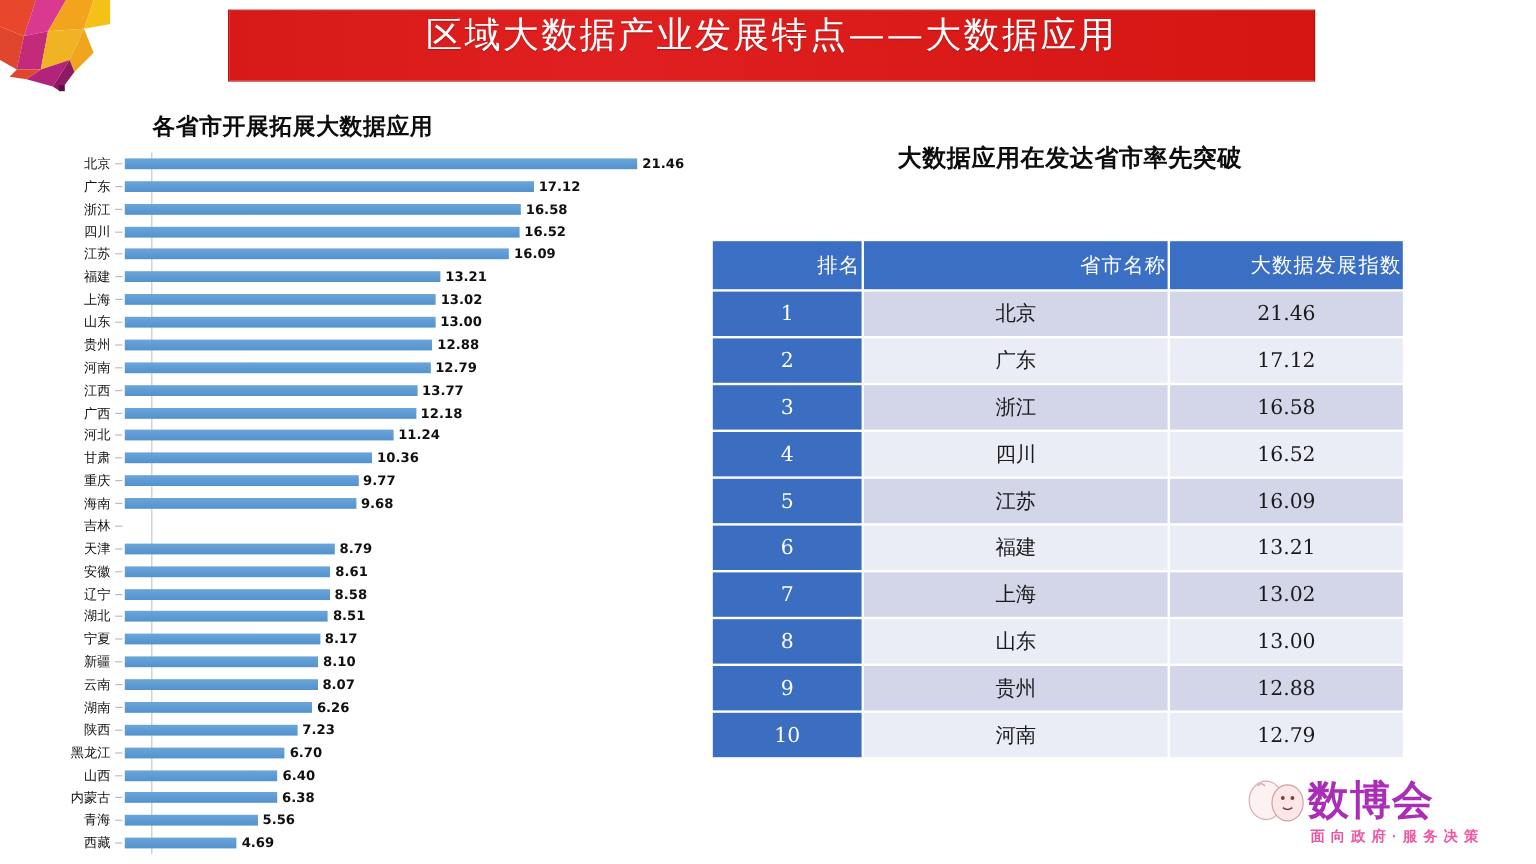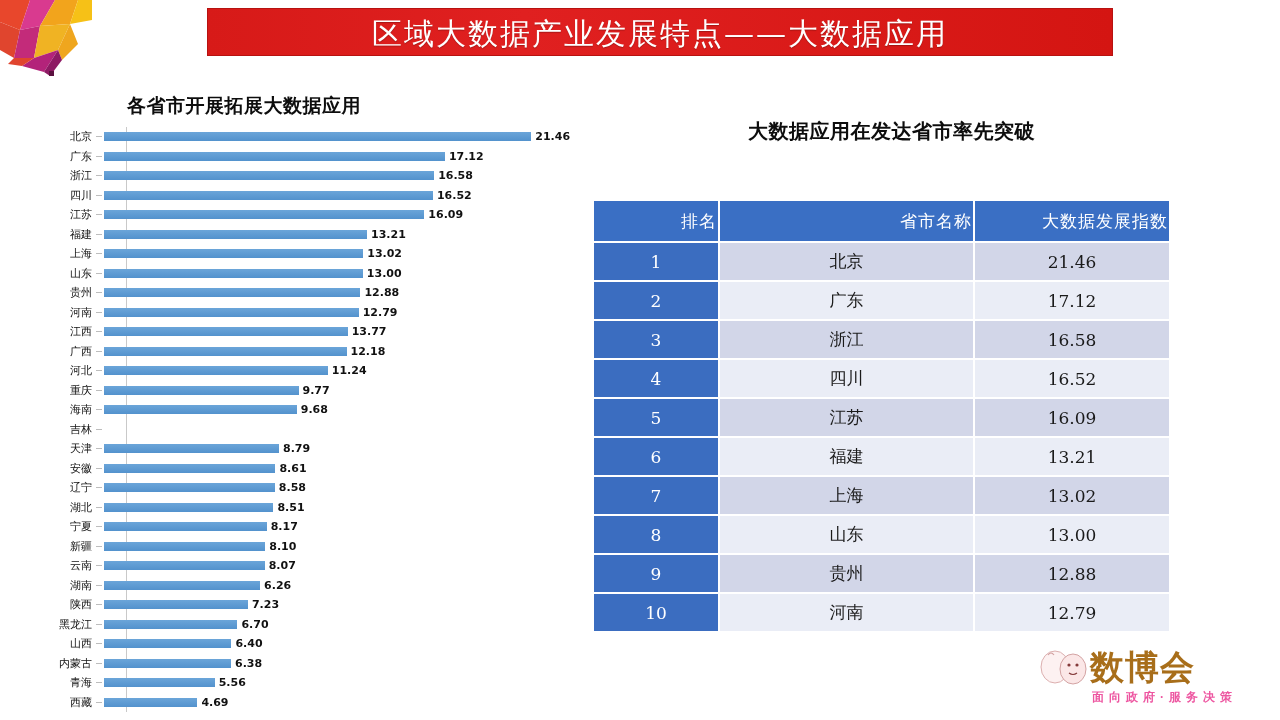--- a/index.html
+++ b/index.html
@@ -23,28 +23,27 @@
     width: 92px; height: 80px;
     overflow: hidden;
   }
 
   
   #title-banner {
     position: absolute;
     left: 190px;
     top: 8px;
     width: 906px;
-    height: 48px;
+    height: 60px;
     background: linear-gradient(90deg,#d71a18 0%, #e02020 35%, #d41512 100%);
     border: 1px solid #b71210;
     display: flex;
-    align-items: flex-end;
+    align-items: flex-start;
     justify-content: center;
     box-sizing: border-box;
-    margin-left: 17px;
   }
   #title-banner .title-text {
     color: #ffffff;
     font-family: "DejaVu Serif", "Liberation Serif", serif;
     font-size: 30px;
     letter-spacing: 2px;
     font-weight: 400;
     text-shadow: 0 1px 1px rgba(0,0,0,.25);
     white-space: nowrap;
   }
@@ -180,21 +179,21 @@
     width: 232px;
     height: 66px;
     opacity: .92;
   }
   #wm-main {
     position: absolute;
     left: 56px; top: 2px;
     font-family: "DejaVu Serif", "Liberation Serif", serif;
     font-size: 34px;
     font-weight: bold;
-    color: #a16207;
+    color: #a21caf;
     letter-spacing: 1px;
     line-height: 38px;
   }
   #wm-sub {
     position: absolute;
     left: 58px; top: 43px;
     font-size: 12px;
     font-weight: bold;
     letter-spacing: 5px;
     color: #ec4899;
@@ -330,20 +329,28 @@
           <div class="bar" style="width: 242.517px;"></div>
           <div class="bar-val">12.18</div>
         </div>
       </div>
       <div class="bar-row">
         <div class="bar-cat">河北</div>
         <div class="tick"></div>
         <div class="bar-track">
           <div class="bar" style="width: 223.801px;"></div>
           <div class="bar-val">11.24</div>
+        </div>
+      </div>
+      <div class="bar-row">
+        <div class="bar-cat">甘肃</div>
+        <div class="tick"></div>
+        <div class="bar-track">
+          <div class="bar" style="width: 206.279px;"></div>
+          <div class="bar-val">10.36</div>
         </div>
       </div>
       <div class="bar-row">
         <div class="bar-cat">重庆</div>
         <div class="tick"></div>
         <div class="bar-track">
           <div class="bar" style="width: 194.532px;"></div>
           <div class="bar-val">9.77</div>
         </div>
       </div>

